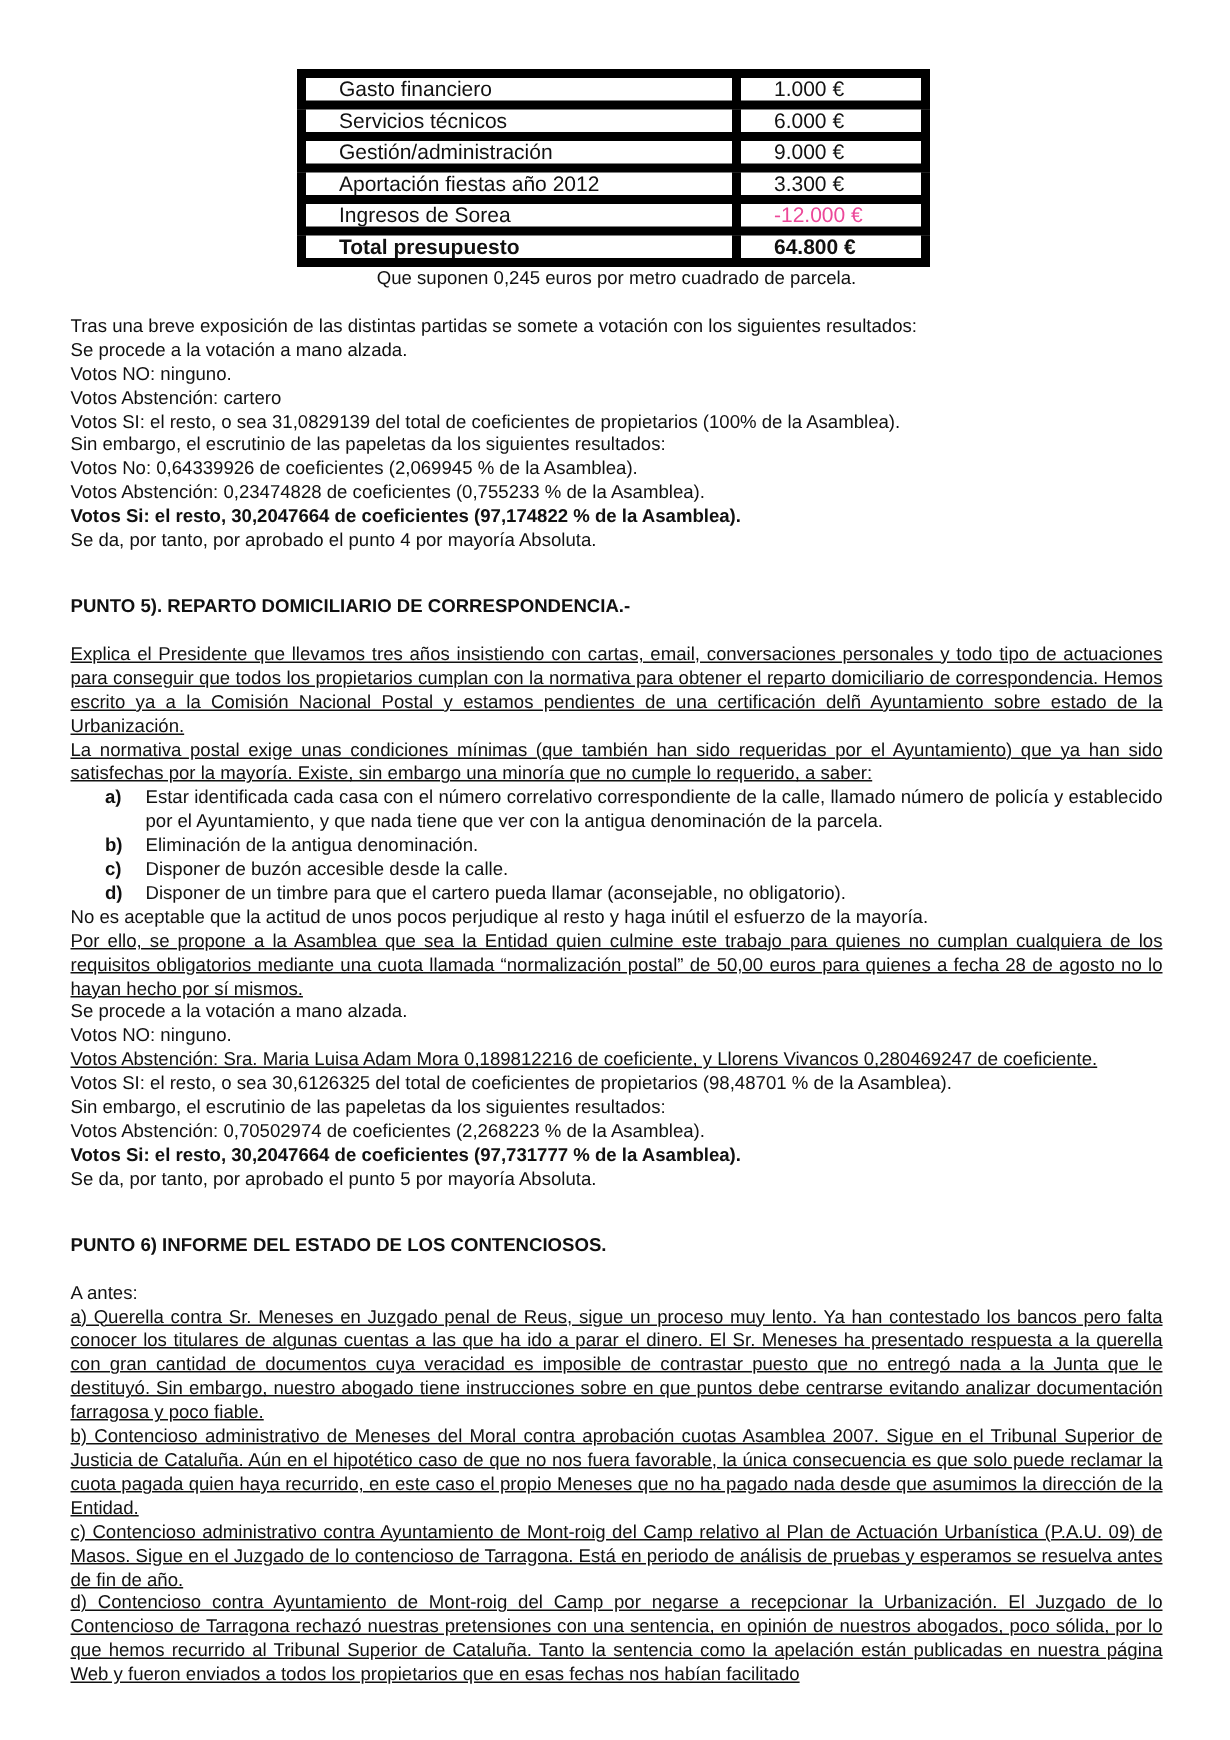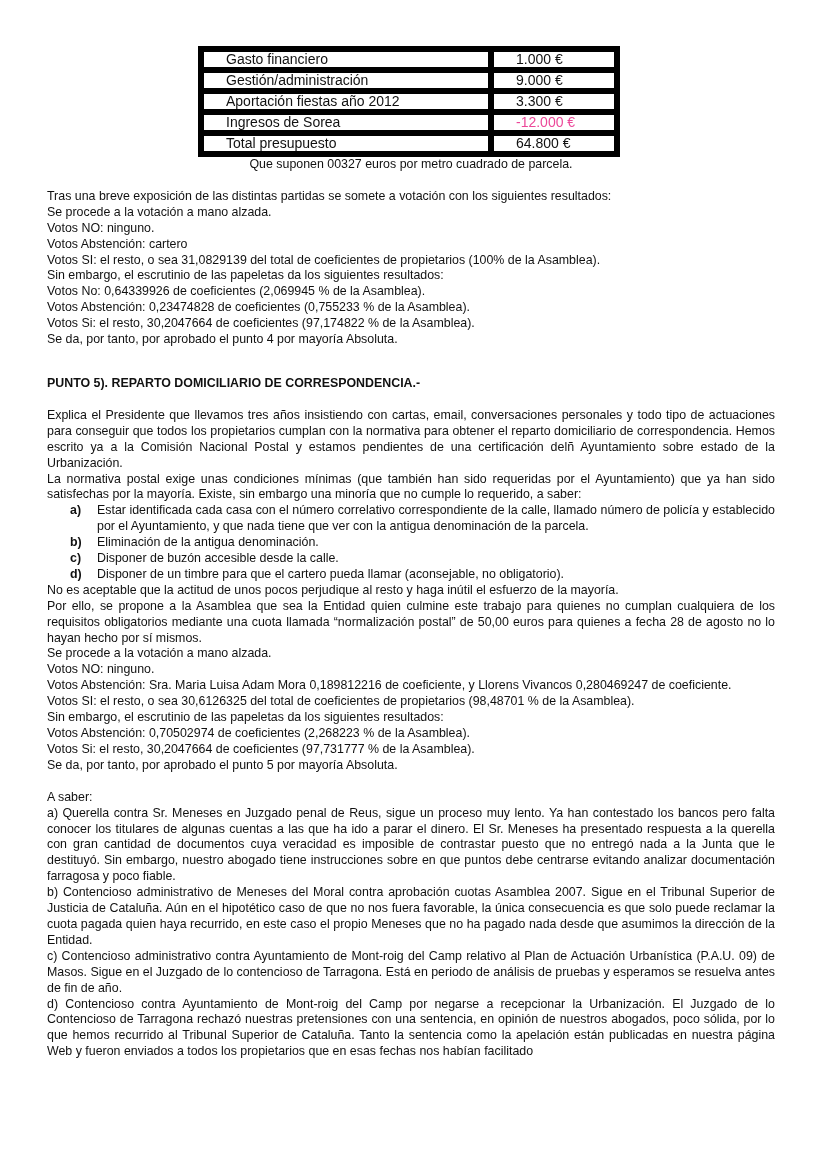--- a/index.html
+++ b/index.html
@@ -4,60 +4,64 @@
 <style>
   html, body { margin: 0; padding: 0; background: #ffffff; }
   body { width: 820px; height: 1160px; position: relative; overflow: hidden;
          font-family: "Liberation Sans", sans-serif; color: #111; }
   .page { position: absolute; left: 47px; top: 46px; width: 728px;
           font-size: 12.4px; line-height: 15.9px; }
   table.budget { border-collapse: collapse; margin-left: 151px; width: 422px; }
   table.budget td { border: 6px solid #000000; padding: 0 22px; height: 15px; line-height: 15px; font-size: 14px; }
   table.budget td.c1 { width: 240px; }
   .neg { color: #ec4899; }
-  .bold { font-weight: normal; }
+  .bold { font-weight: bold; }
   .center { text-align: center; }
-  .justify { text-align: justify; text-align-last: left; }
+  .justify { text-align: justify; text-align-last: left; text-decoration: underline; }
   .heading { font-weight: bold; margin-top: 28px; }
   .gap { height: 16px; }
   ol.req { list-style: none; margin: 0; padding: 0; }
   ol.req li { position: relative; padding-left: 50px; text-align: justify; }
   ol.req li .mk { position: absolute; left: 23px; font-weight: bold; }
   p { margin: 0; }
 </style>
 </head>
 <body>
 
 <div class="page">
 
   <table class="budget">
     <tbody>
       <tr>
         <td class="c1">Gasto financiero</td>
         <td>1.000 €</td>
       </tr>
       <tr>
+        <td class="c1">Servicios técnicos</td>
+        <td>6.000 €</td>
+      </tr>
+      <tr>
         <td class="c1">Gestión/administración</td>
         <td>9.000 €</td>
       </tr>
       <tr>
         <td class="c1">Aportación fiestas año 2012</td>
         <td>3.300 €</td>
       </tr>
       <tr>
         <td class="c1">Ingresos de Sorea</td>
         <td class="neg">-12.000 €</td>
       </tr>
       <tr>
         <td class="c1 bold">Total presupuesto</td>
         <td class="bold">64.800 €</td>
       </tr>
     </tbody>
   </table>
-  <p class="center">Que suponen 00327 euros por metro cuadrado de parcela.</p>
+  <p class="center">Que suponen 0,245 euros por metro cuadrado de parcela.</p>
 
   <div class="gap"></div>
 
   <div>
     <p>Tras una breve exposición de las distintas partidas se somete a votación con los siguientes resultados:</p>
     <p>Se procede a la votación a mano alzada.</p>
     <p>Votos NO: ninguno.</p>
     <p>Votos Abstención: cartero</p>
     <p>Votos SI: el resto, o sea 31,0829139 del total de coeficientes de propietarios (100% de la Asamblea).</p>
     <p>Sin embargo, el escrutinio de las papeletas da los siguientes resultados:</p>
@@ -96,22 +100,23 @@
     <p>Se procede a la votación a mano alzada.</p>
     <p>Votos NO: ninguno.</p>
     <p class="justify">Votos Abstención: Sra. Maria Luisa Adam Mora 0,189812216  de coeficiente, y Llorens Vivancos 0,280469247 de coeficiente.</p>
     <p>Votos SI: el resto, o sea 30,6126325 del total de coeficientes de propietarios (98,48701 % de la Asamblea).</p>
     <p>Sin embargo, el escrutinio de las papeletas da los siguientes resultados:</p>
     <p>Votos Abstención: 0,70502974 de coeficientes  (2,268223 % de la Asamblea).</p>
     <p class="bold">Votos Si: el resto, 30,2047664 de coeficientes (97,731777 % de la Asamblea).</p>
     <p>Se da, por tanto, por aprobado el punto 5 por mayoría Absoluta.</p>
   </div>
 
+  <p class="heading">PUNTO 6) INFORME DEL ESTADO DE LOS CONTENCIOSOS.</p>
   <div class="gap"></div>
 
   <div>
-    <p>A saber:</p>
+    <p>A antes:</p>
     <p class="justify">a) Querella contra Sr. Meneses en Juzgado penal de Reus, sigue un proceso muy lento. Ya han contestado los bancos pero falta conocer los titulares de algunas cuentas a las que ha ido a parar el dinero. El Sr. Meneses ha presentado respuesta a la querella con gran cantidad de documentos cuya veracidad es imposible de contrastar puesto que no entregó nada a la Junta que le destituyó. Sin embargo, nuestro abogado tiene instrucciones sobre en que puntos debe centrarse evitando analizar documentación farragosa y poco fiable.</p>
     <p class="justify">b) Contencioso administrativo de Meneses del Moral contra aprobación cuotas Asamblea 2007. Sigue en el Tribunal Superior de Justicia de Cataluña. Aún en el hipotético caso de que no nos fuera favorable, la única consecuencia es que solo puede reclamar la cuota pagada quien haya recurrido, en este caso el propio Meneses que no ha pagado nada desde que asumimos la dirección de la Entidad.</p>
     <p class="justify">c) Contencioso administrativo contra Ayuntamiento de Mont-roig del Camp relativo al Plan de Actuación Urbanística (P.A.U. 09) de Masos. Sigue en el Juzgado de lo contencioso de Tarragona. Está en periodo de análisis de pruebas y esperamos se resuelva antes de fin de año.</p>
     <p class="justify">d) Contencioso contra Ayuntamiento de Mont-roig del Camp por negarse a recepcionar la Urbanización. El Juzgado de lo Contencioso de Tarragona rechazó nuestras pretensiones con una sentencia, en opinión de nuestros abogados, poco sólida, por lo que hemos recurrido al Tribunal Superior de Cataluña. Tanto la sentencia como la apelación están publicadas en nuestra página Web y fueron enviados a todos los propietarios que en esas fechas nos habían facilitado</p>
   </div>
 </div>
 
 </body></html>

